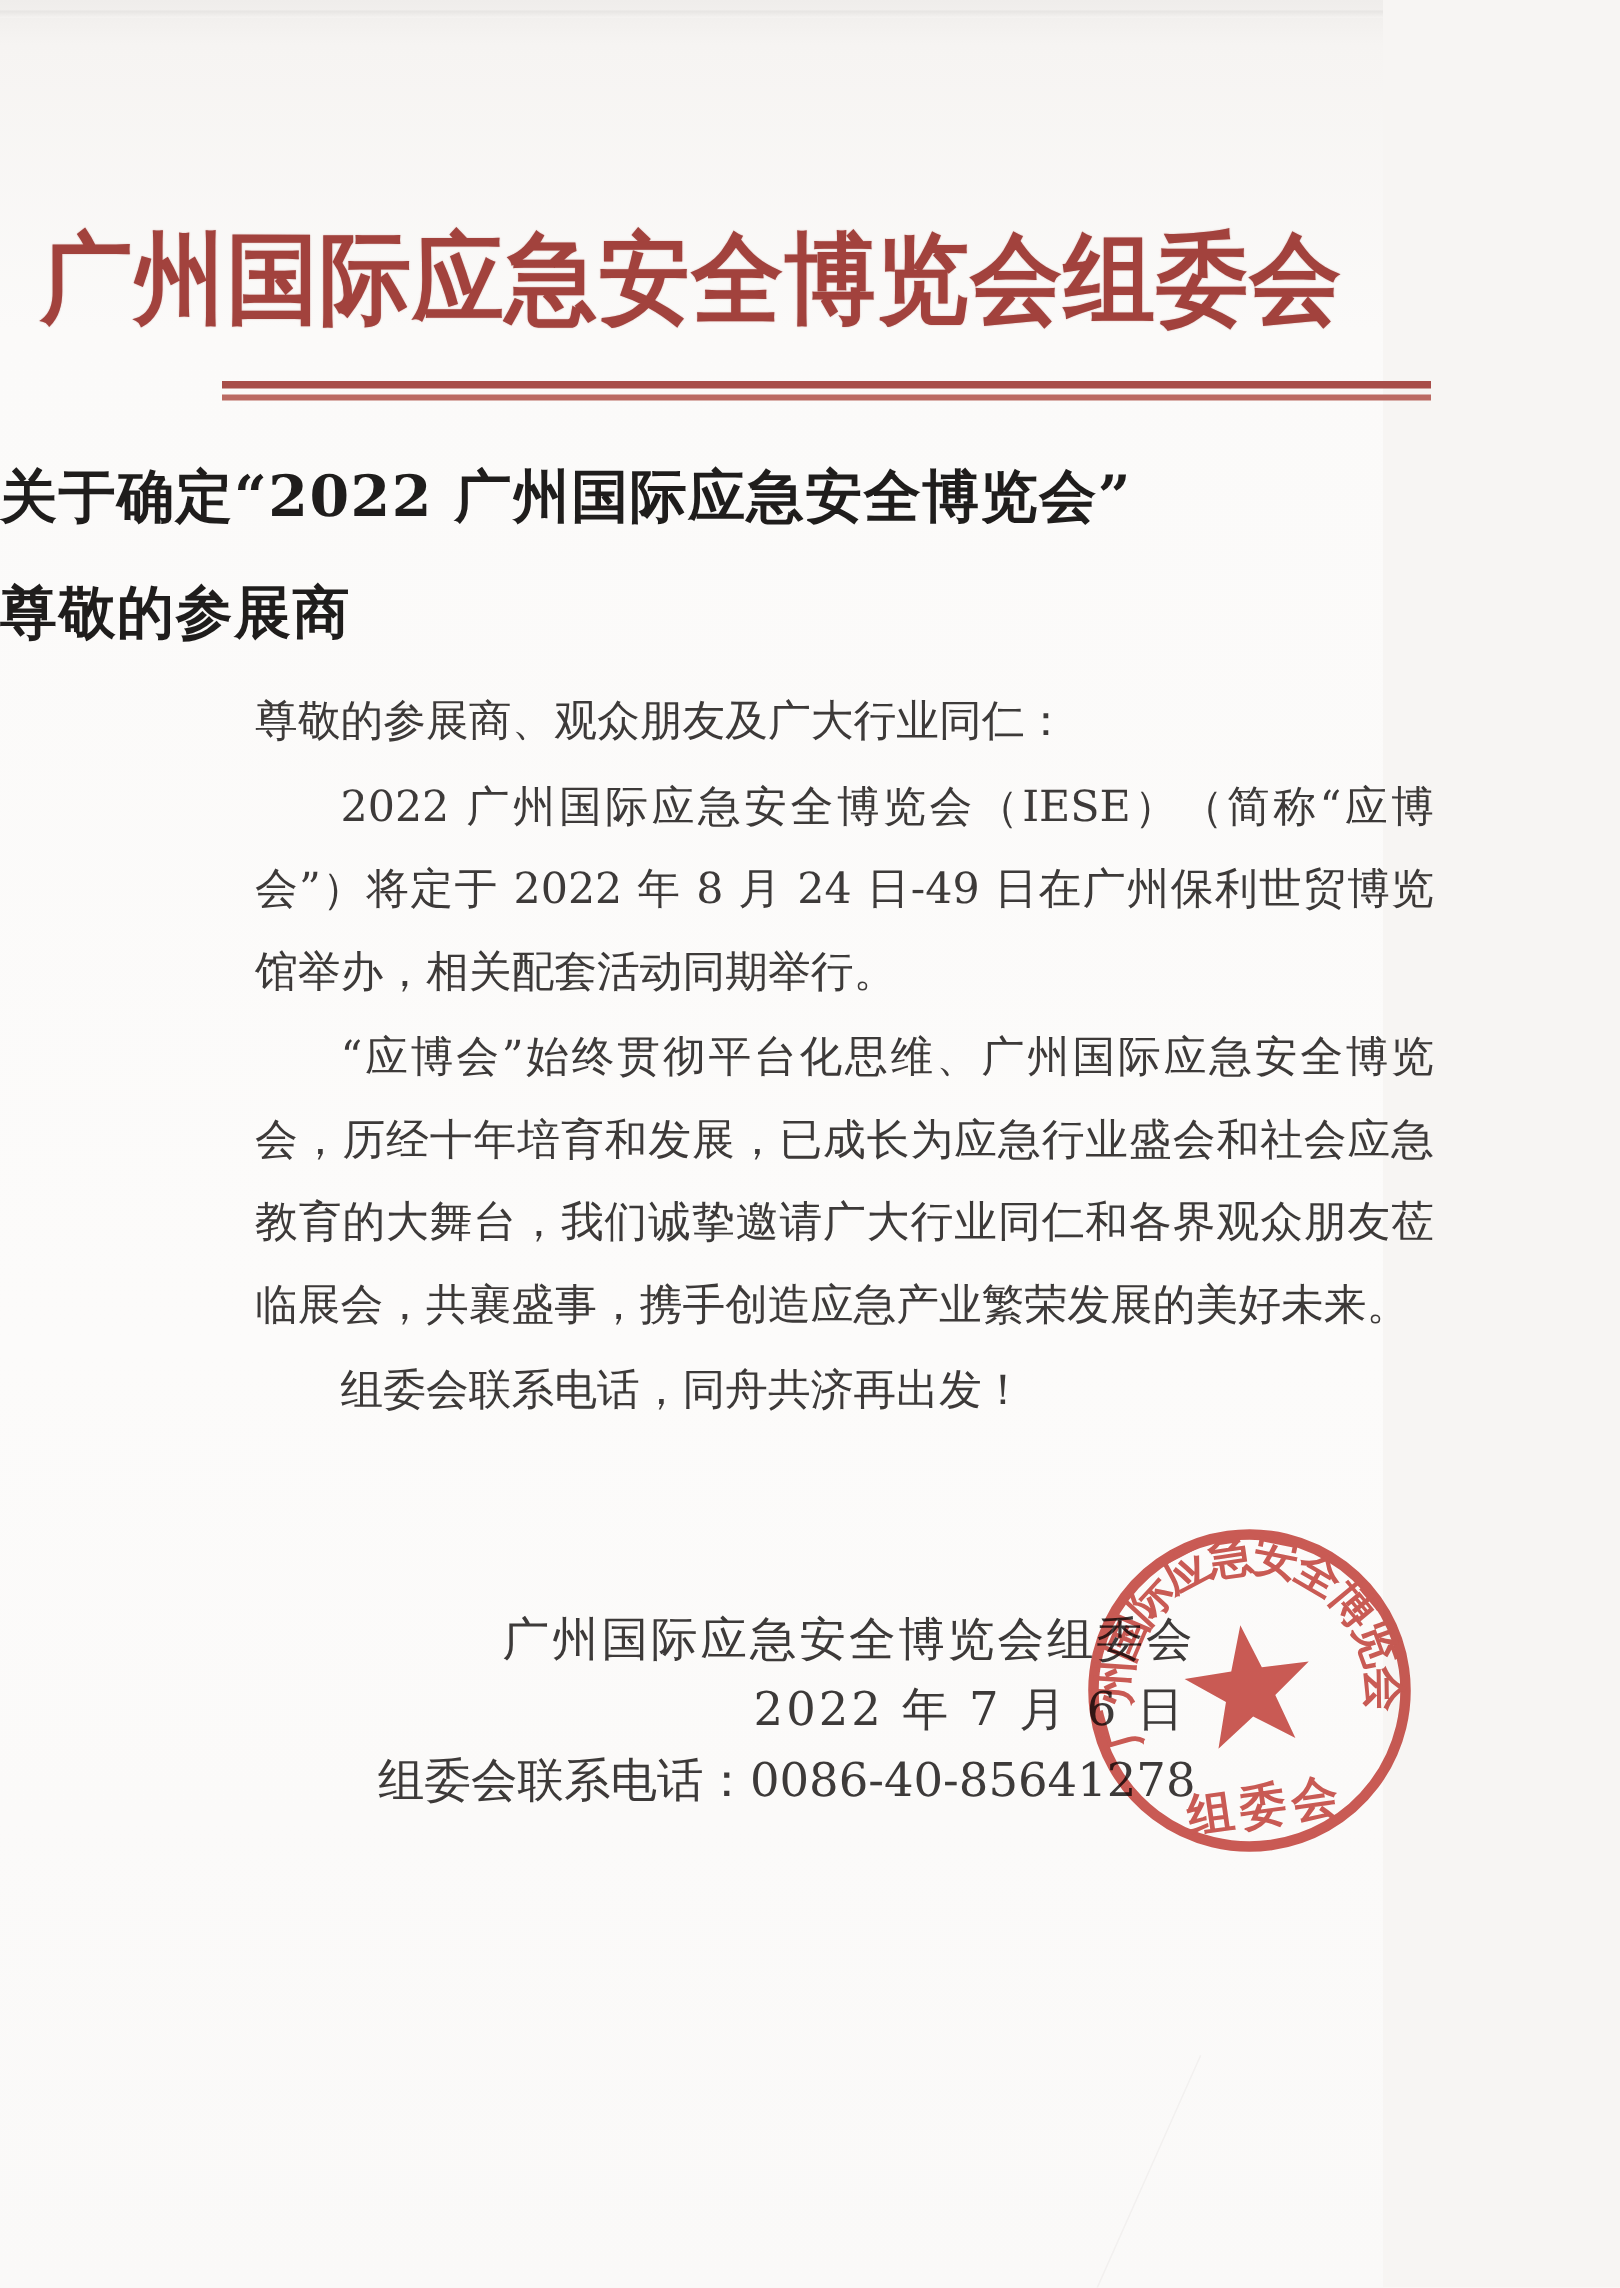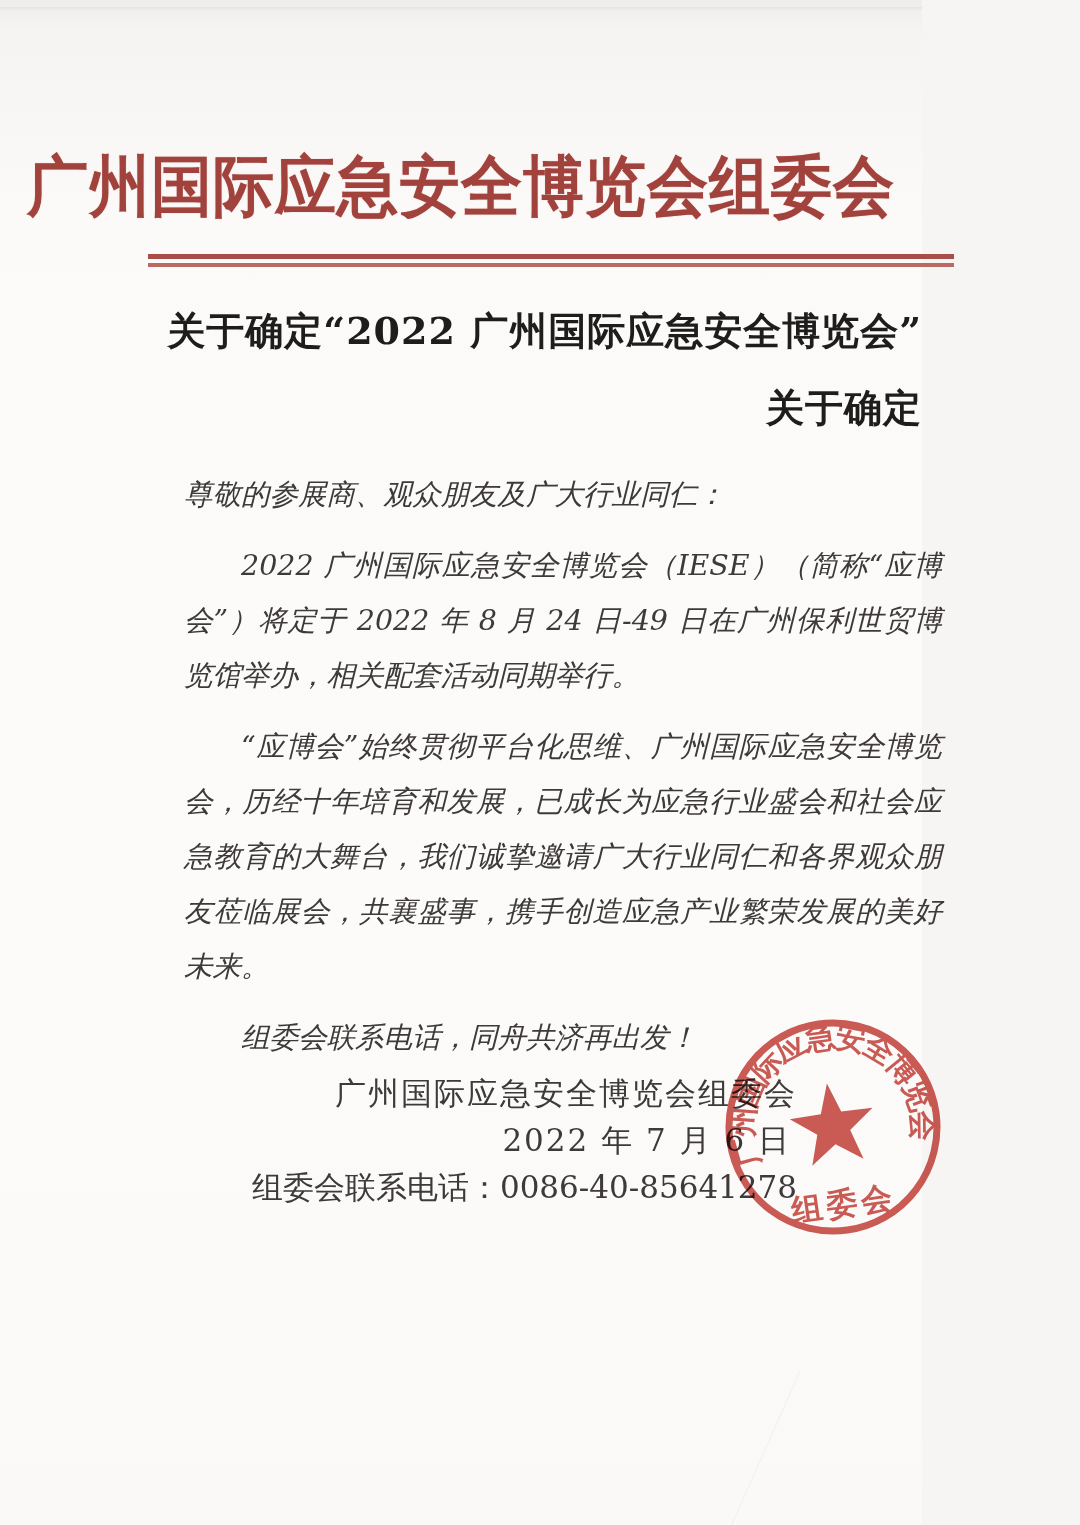--- a/index.html
+++ b/index.html
@@ -36,32 +36,32 @@
     white-space:nowrap;
   }
   .rule{
     position:absolute;top:254px;left:148px;width:806px;height:13px;
     box-sizing:border-box;
     border-top:5px solid var(--divider-red-dark);
     border-bottom:4px solid var(--divider-red-light);
   }
   .doc-title{
     position:absolute;top:292px;left:0;right:0;
-    text-align:right;
+    text-align:left;
     font-size:38px;font-weight:bold;color:#1f1d1c;
     line-height:77px;letter-spacing:1px;
   }
   .body-text{
     position:absolute;top:451px;left:168px;width:790px;
     font-size:28.5px;line-height:55px;
     color:var(--ink);
     text-align:justify;
     word-break:break-all;
   }
-  .body-text p{margin:16px;text-indent:2em;font-style:italic;}
+  .body-text p{margin:2px;text-indent:2em;}
   .body-text p.salutation{text-indent:0;}
   .signature{
     position:absolute;top:1070px;right:125px;
     text-align:right;
     font-size:31px;color:var(--ink);
     line-height:47px;
     white-space:nowrap;
   }
   .sig-date{padding-right:6px;letter-spacing:2px;}
   .sig-org{letter-spacing:2px;}
@@ -85,21 +85,21 @@
 <div class="page">
 
   <div class="paper-edge"></div>
 
   <div class="letterhead">广州国际应急安全博览会组委会</div>
 
   <div class="rule"></div>
 
   <div class="doc-title">
     <div>关于确定“2022 广州国际应急安全博览会”</div>
-    <div>关于确定</div>
+    <div>尊敬的参展商</div>
   </div>
 
   <div class="body-text">
     <p class="salutation">尊敬的参展商、观众朋友及广大行业同仁：</p>
     <p>2022 广州国际应急安全博览会（IESE）（简称“应博会”）将定于 2022 年 8 月 24 日-49 日在广州保利世贸博览馆举办，相关配套活动同期举行。</p>
     <p>“应博会”始终贯彻平台化思维、广州国际应急安全博览会，历经十年培育和发展，已成长为应急行业盛会和社会应急教育的大舞台，我们诚挚邀请广大行业同仁和各界观众朋友莅临展会，共襄盛事，携手创造应急产业繁荣发展的美好未来。</p>
     <p>组委会联系电话，同舟共济再出发！</p>
   </div>
 
   <div class="signature">

